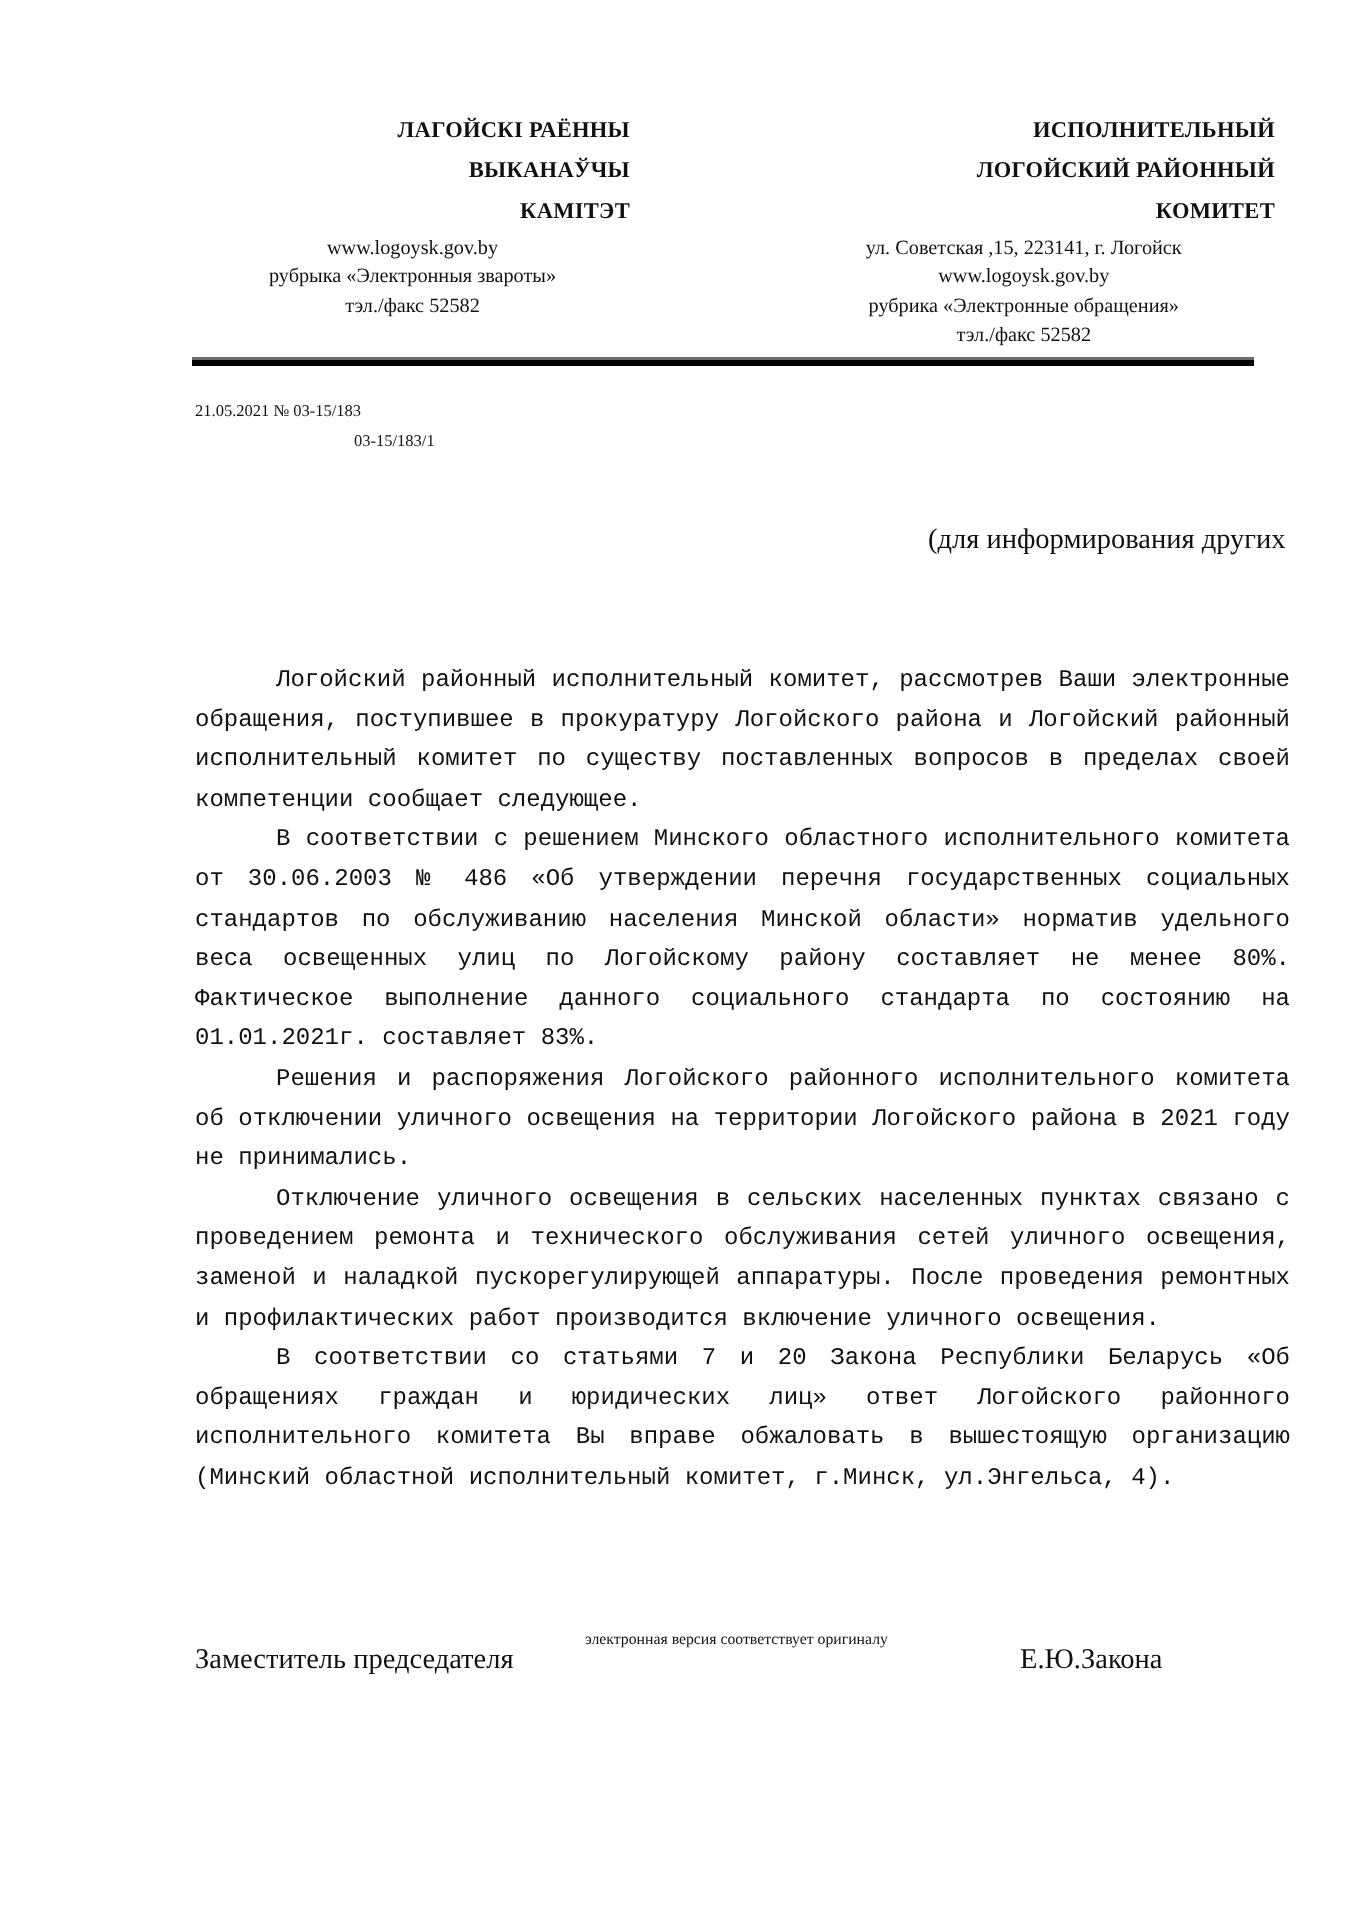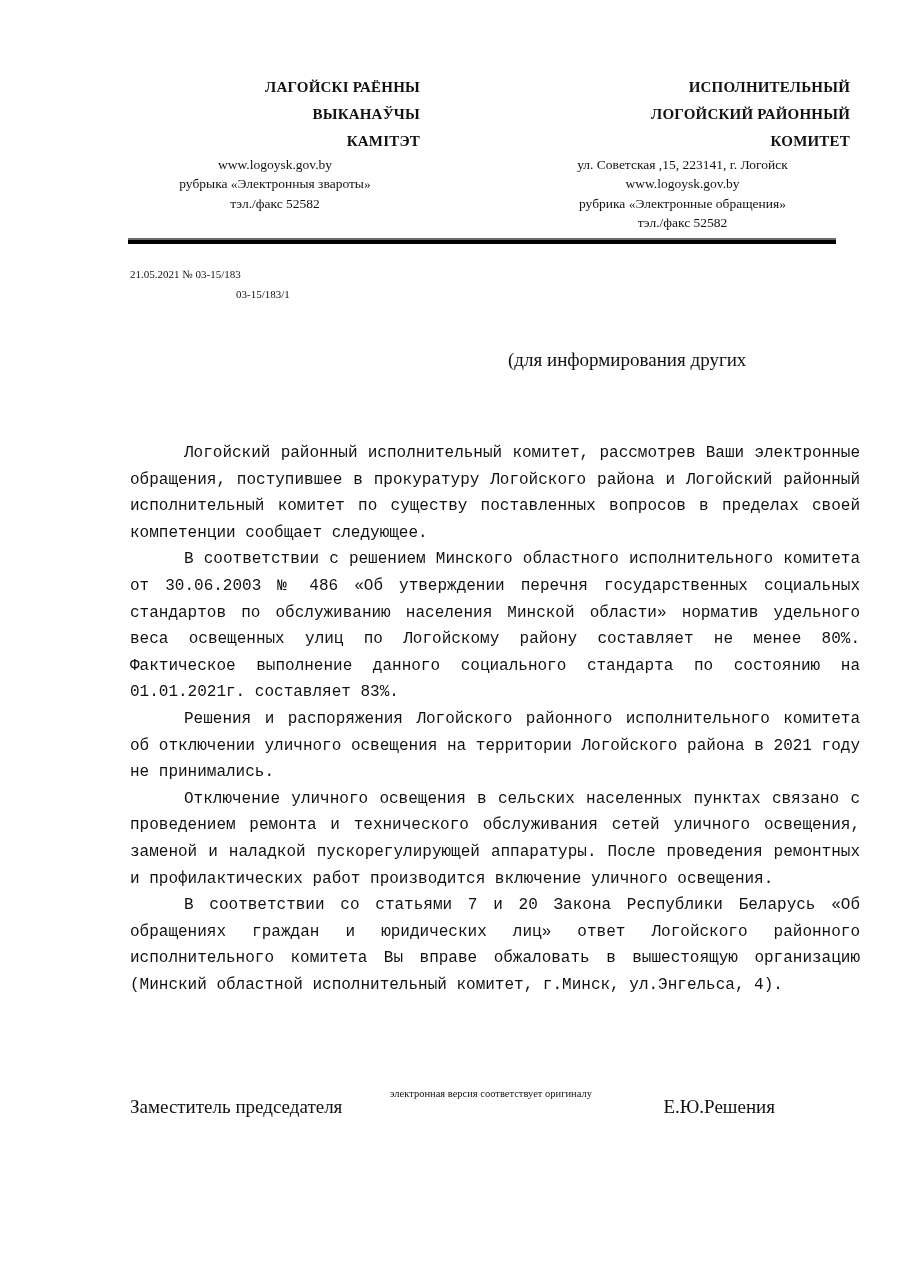--- a/index.html
+++ b/index.html
@@ -7,21 +7,21 @@
   .hdr-col { position: absolute; top: 74px; text-align: center; }
   .hdr-left { left: 130px; width: 290px; }
   .hdr-right { left: 515px; width: 335px; }
   .hdr-title { font-weight: bold; font-size: 15px; line-height: 27px; letter-spacing: 0.2px; text-align: right; }
   .hdr-small { font-size: 13.5px; line-height: 19.3px; }
   .rule { position: absolute; left: 128px; width: 708px; top: 238px; }
   .rule .thin { height: 2px; background: #6b6b6b; }
   .rule .thick { height: 4px; background: #000; }
   .ref { position: absolute; left: 130px; top: 264px; font-size: 11px; line-height: 20px; }
   .ref .ref2 { padding-left: 106px; }
-  .addressee { position: absolute; left: 508px; top: 349px; font-size: 19px; line-height: 22px; width: 320px; }
+  .addressee { position: absolute; left: 537px; top: 349px; font-size: 19px; line-height: 22px; width: 320px; text-align: right; }
   .body-text { position: absolute; left: 130px; top: 440px; width: 730px; font-size: 16px; line-height: 26.6px; text-align: justify; font-family: Liberation Mono, monospace; }
   .body-text p { margin: 0; text-indent: 54px; }
   .sign { position: absolute; left: 130px; top: 1096px; width: 645px; font-size: 19px; line-height: 22px; }
   .sign .pos { position: absolute; left: 0; top: 0; white-space: nowrap; }
   .sign .name { position: absolute; right: 0; top: 0; white-space: nowrap; }
   .note { position: absolute; left: 390px; top: 1088px; font-size: 10.5px; line-height: 12px; white-space: nowrap; }
 </style>
 </head>
 <body>
 
@@ -61,15 +61,15 @@
 <div class="body-text">
   <p>Логойский районный исполнительный комитет, рассмотрев Ваши электронные обращения, поступившее в прокуратуру Логойского района и Логойский районный исполнительный комитет по существу поставленных вопросов в пределах своей компетенции сообщает следующее.</p>
   <p>В соответствии с решением Минского областного исполнительного комитета от 30.06.2003 № 486 «Об утверждении перечня государственных социальных стандартов по обслуживанию населения Минской области» норматив удельного веса освещенных улиц по Логойскому району составляет не менее 80%. Фактическое выполнение данного социального стандарта по состоянию на 01.01.2021г. составляет 83%.</p>
   <p>Решения и распоряжения Логойского районного исполнительного комитета об отключении уличного освещения на территории Логойского района в 2021 году не принимались.</p>
   <p>Отключение уличного освещения в сельских населенных пунктах связано с проведением ремонта и технического обслуживания сетей уличного освещения, заменой и наладкой пускорегулирующей аппаратуры. После проведения ремонтных и профилактических работ производится включение уличного освещения.</p>
   <p>В соответствии со статьями 7 и 20 Закона Республики Беларусь «Об обращениях граждан и юридических лиц» ответ Логойского районного исполнительного комитета Вы вправе обжаловать в вышестоящую организацию (Минский областной исполнительный комитет, г.Минск, ул.Энгельса, 4).</p>
 </div>
 
 <div class="sign">
   <span class="pos">Заместитель председателя</span>
-  <span class="name">Е.Ю.Решения</span>
+  <span class="name">Е.Ю.Закона</span>
 </div>
 <div class="note">электронная версия соответствует оригиналу</div>
 
 </body></html>

